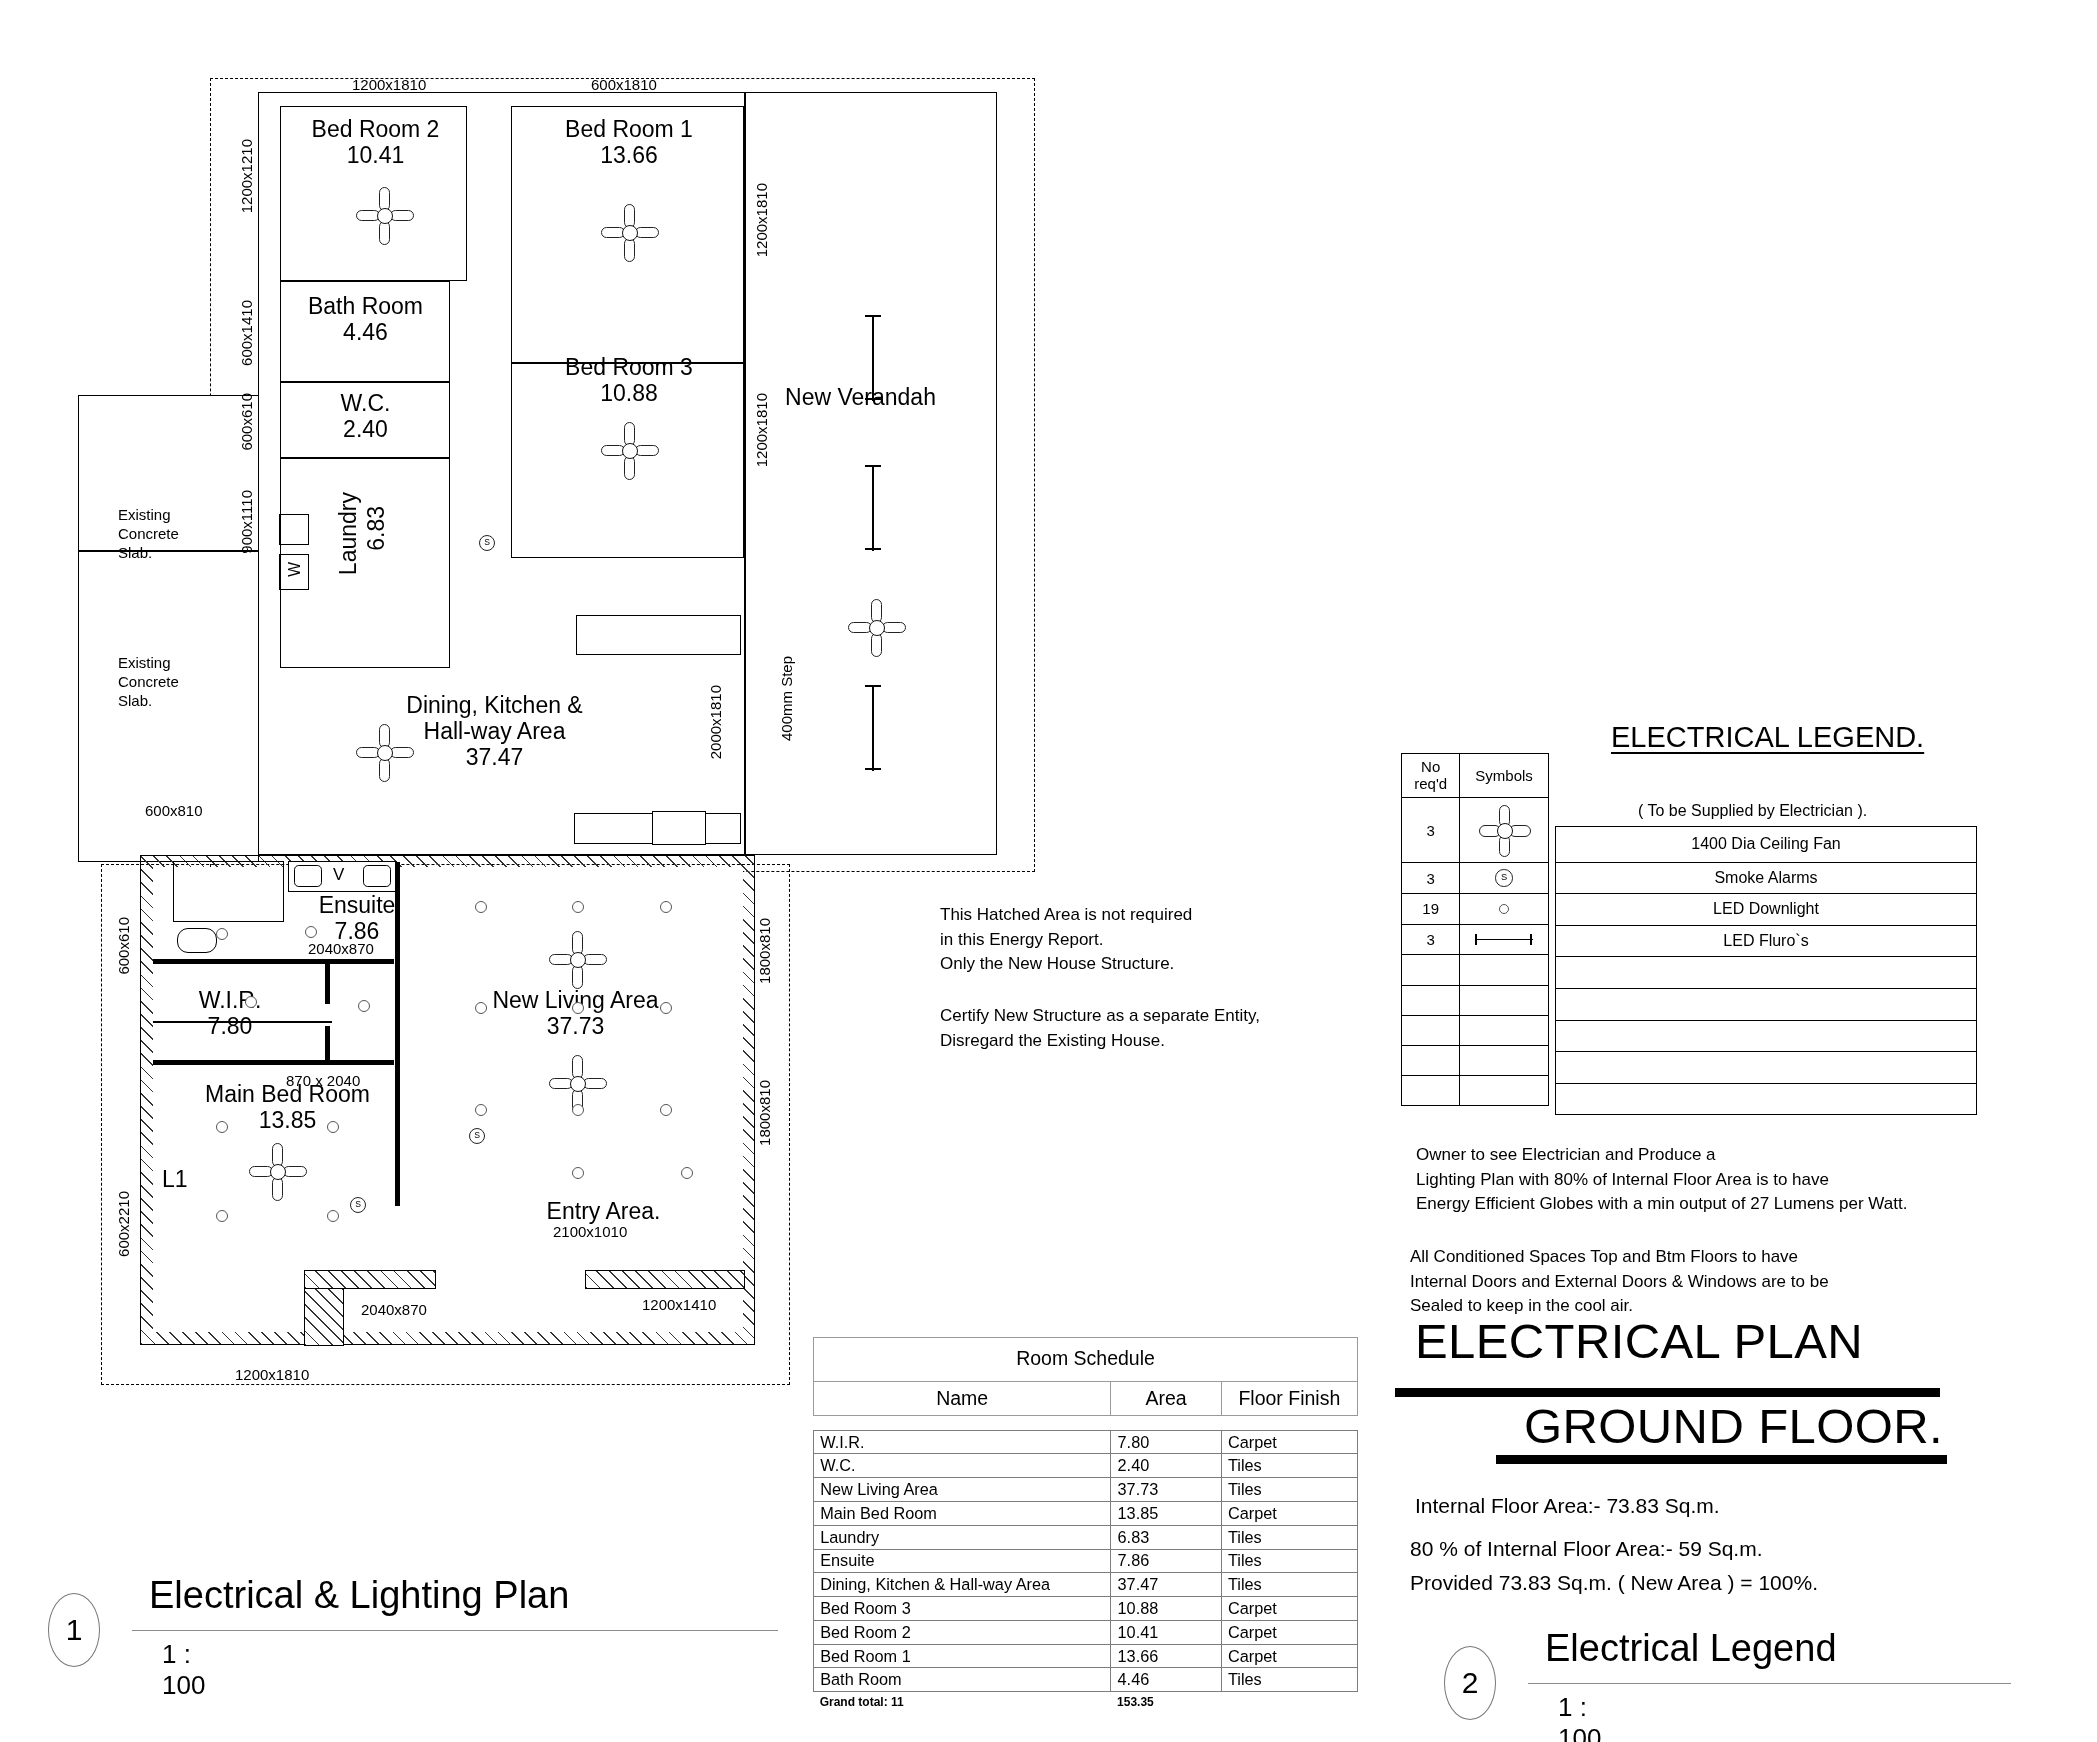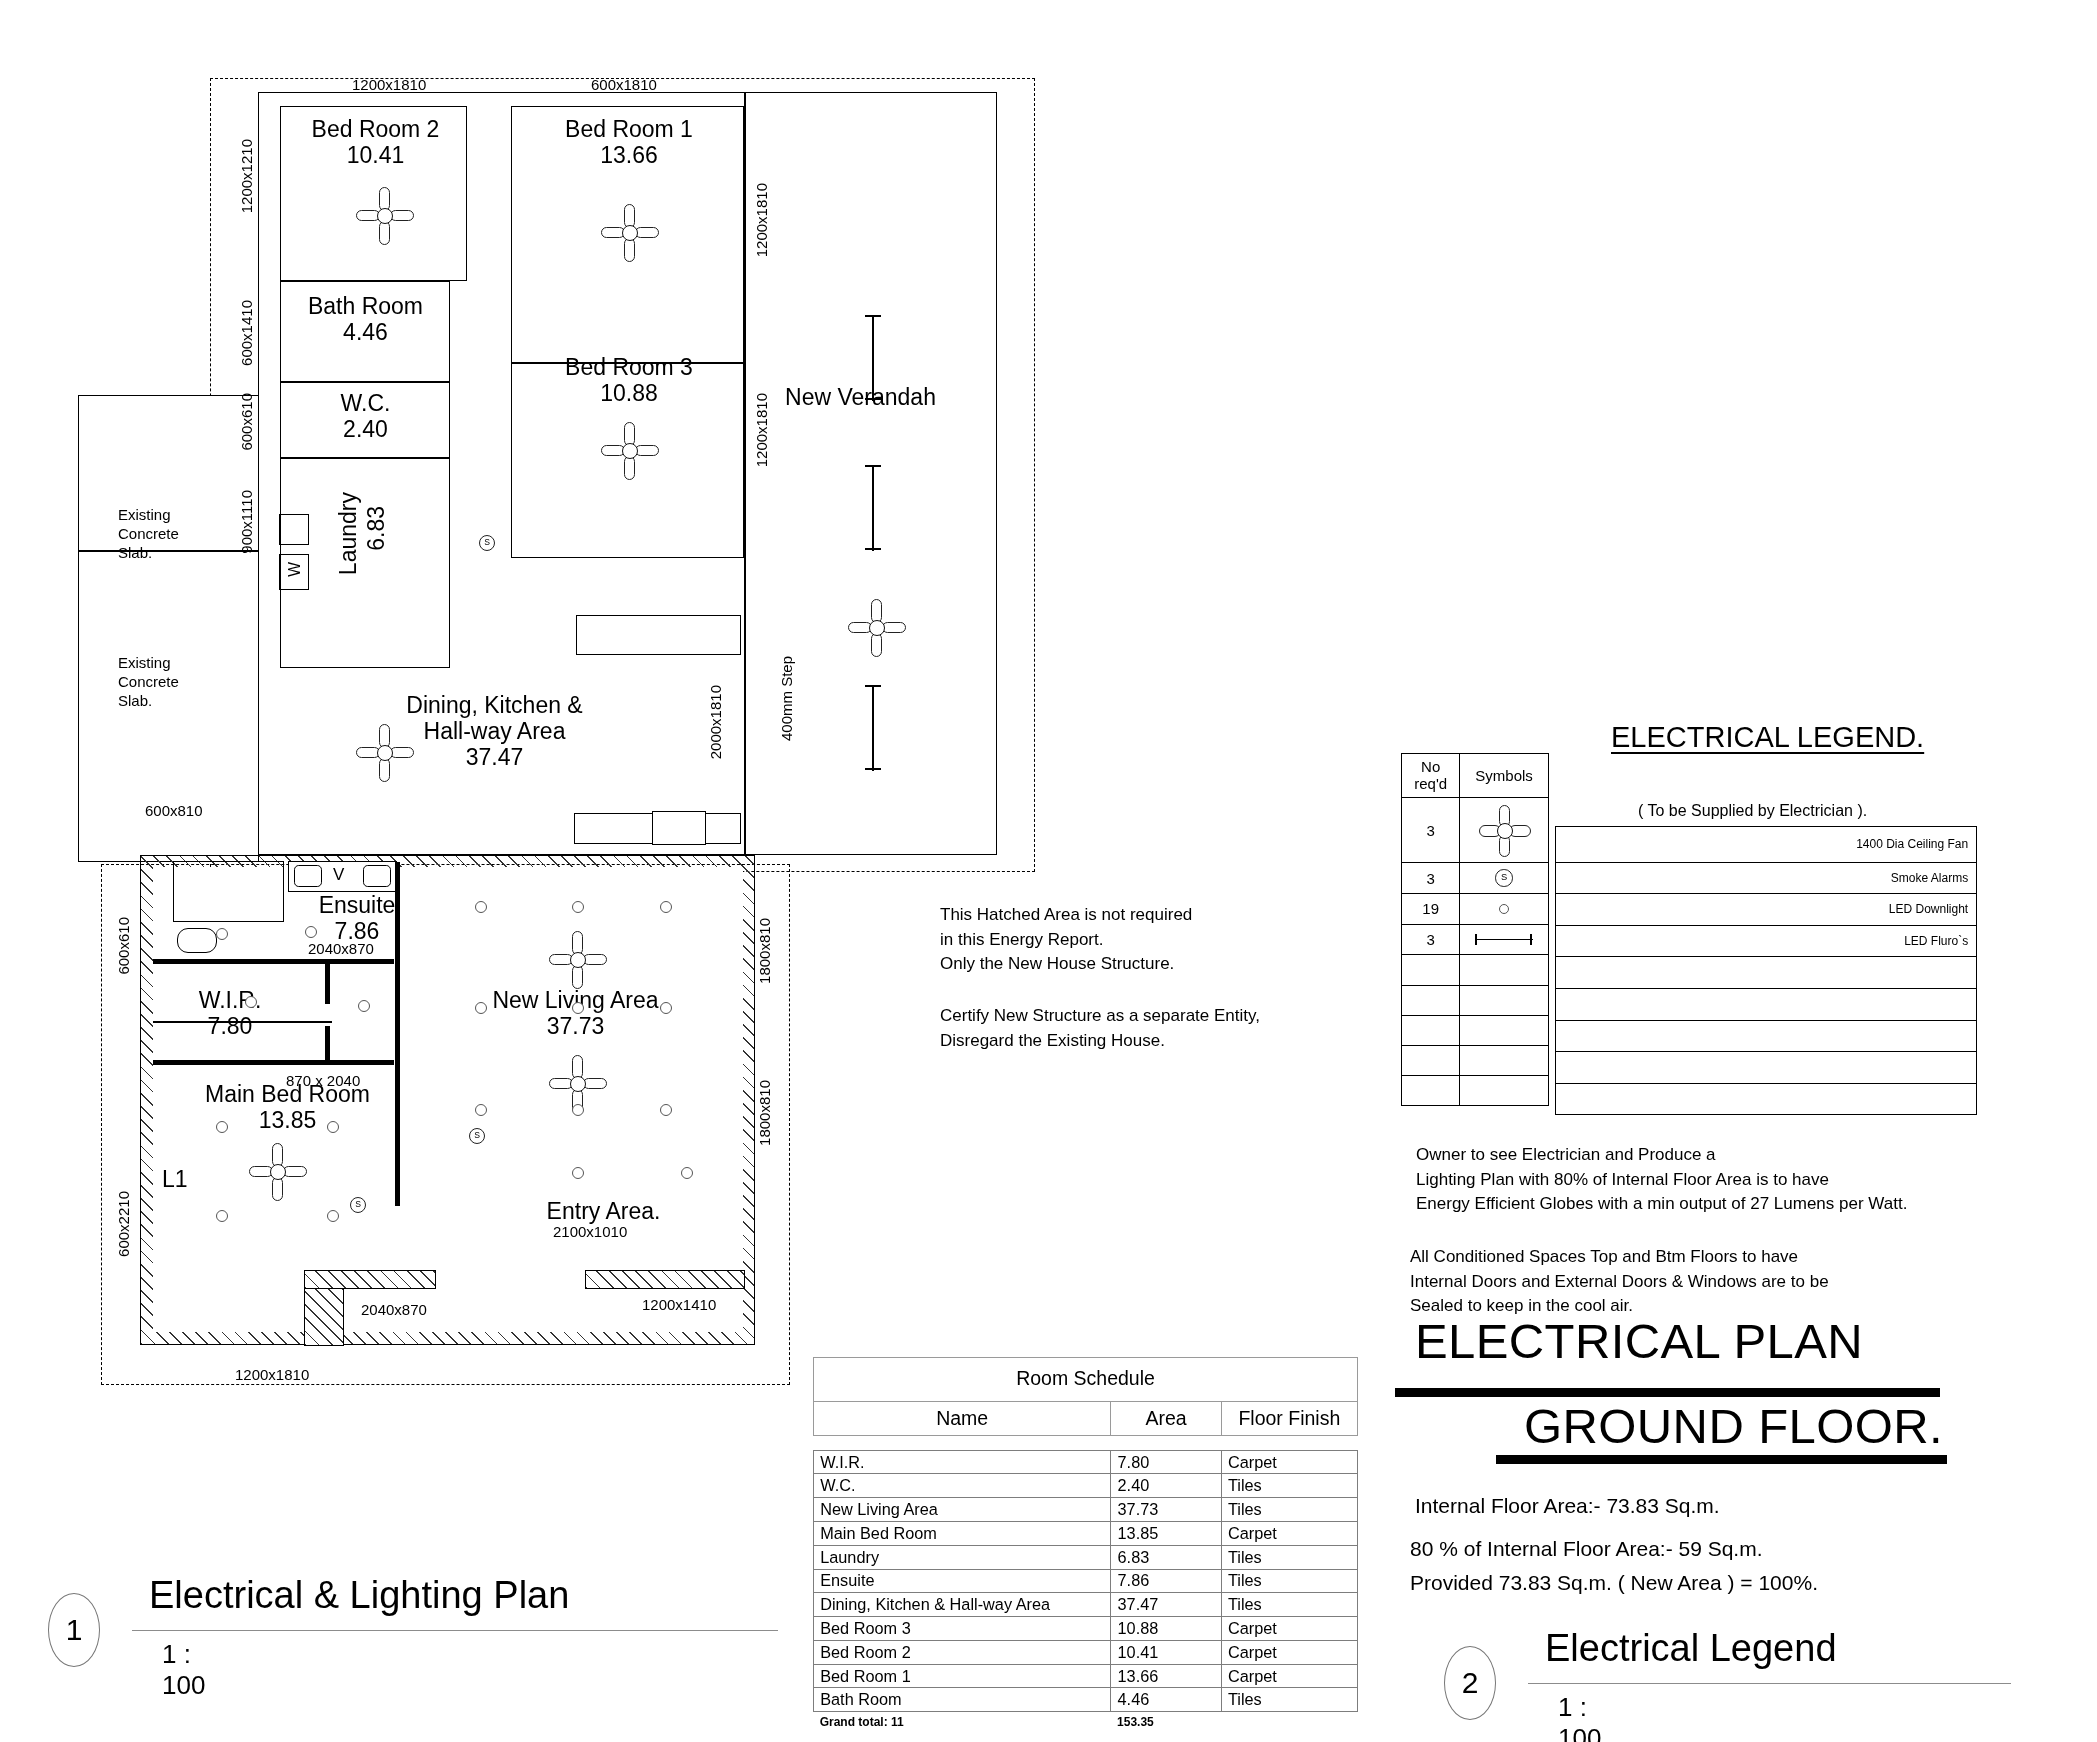--- a/index.html
+++ b/index.html
@@ -28,25 +28,25 @@
   .rlabel{font-size:23px;line-height:1.12;text-align:center;white-space:nowrap;}
   .rlabel .a{display:block;}
   .dim{font-size:15px;white-space:nowrap;}
   .note{font-size:17px;line-height:1.45;white-space:pre-line;}
 
   
   table{border-collapse:collapse;}
   .legend-tbl{font-size:15px;}
   .legend-tbl td,.legend-tbl th{border:1.1px solid #000;padding:1.6px 4.7px;
       text-align:center;vertical-align:middle;font-weight:normal;}
-  .legend-desc{border:1.1px solid #000;padding:2.3px 7.8px;font-size:12px;text-align:right;}
+  .legend-desc{border:1.1px solid #000;padding:2.3px 7.8px;font-size:16px;text-align:center;}
 
   .rs-wrap{font-size:16.3px;}
   .rs-title{border:1px solid #9a9a9a;border-bottom:none;text-align:center;
-            padding:9.3px 0 11px;font-size:19.5px;margin-top:20px;}
+            padding:9.3px 0 11px;font-size:19.5px;}
   .rs-head td{border:1px solid #9a9a9a;padding:4.7px 6.2px;text-align:center;font-size:19.5px;}
   .rs-body td{border:0.9px solid #7d7d7d;padding:1.9px 6.2px;font-size:16.3px;}
   .rs-total td{border:none;padding:3.1px 6.2px;font-size:12px;font-weight:bold;}
 
   
   .tb-num{width:50px;height:72px;border:1px solid #777;border-radius:50%;
           display:flex;align-items:center;justify-content:center;font-size:30px;}
   .tb-title{font-size:38px;white-space:nowrap;}
   .tb-scale{font-size:26px;}
   .tb-rule{height:1.2px;background:#8c8c8c;}

